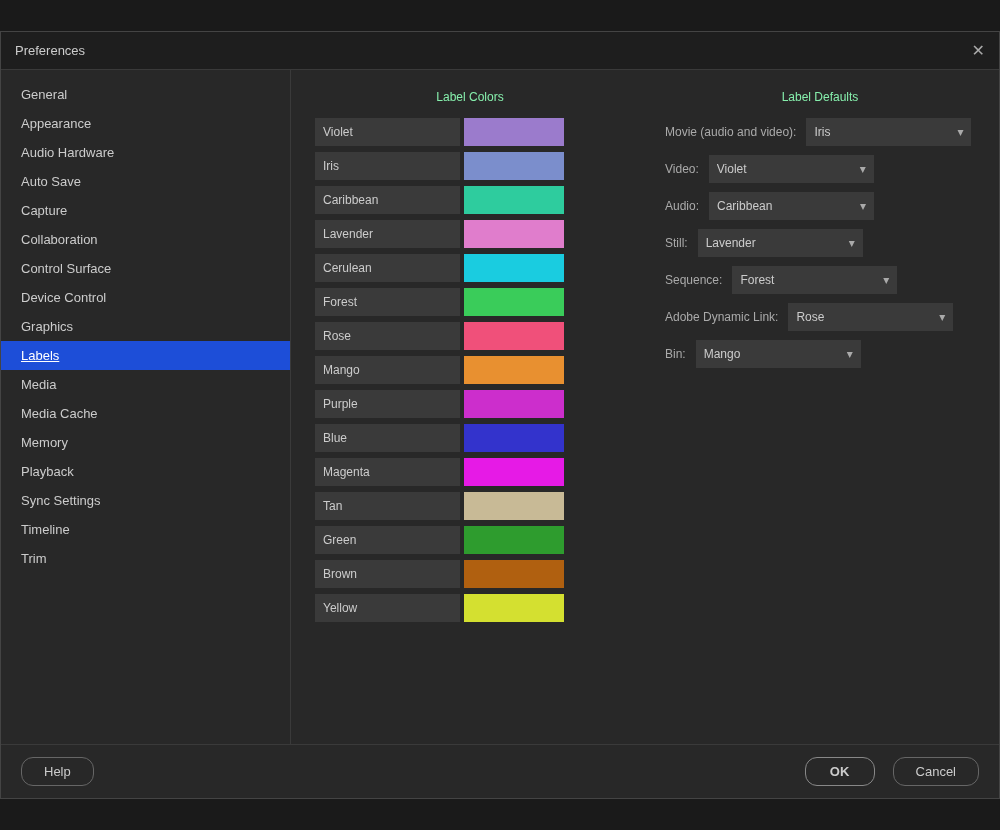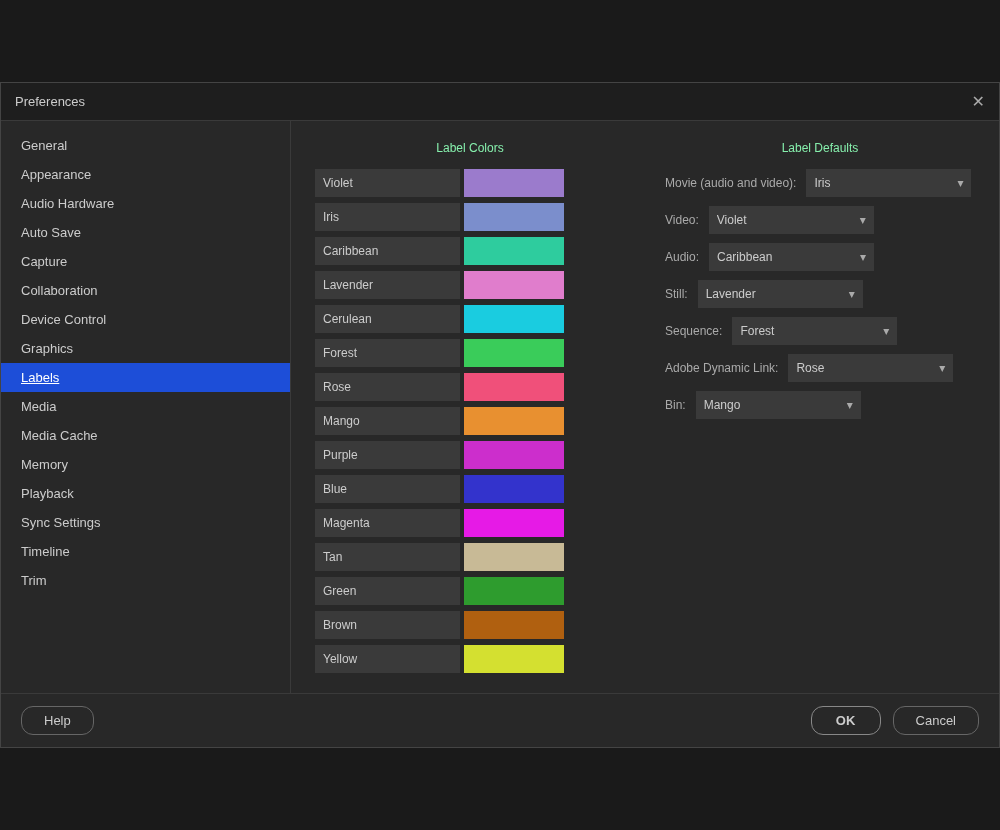--- a/index.html
+++ b/index.html
@@ -7,21 +7,21 @@
       background: #1a1a1a;
       display: flex;
       justify-content: center;
       align-items: center;
       width: 1000px;
       height: 830px;
       font-family: Arial, sans-serif;
     }
     .dialog {
       width: 1000px;
-      height: 666px;
+      height: 768px;
       background: #282828;
       border: 1px solid #444;
       display: flex;
       flex-direction: column;
     }
     .titlebar {
       background: #1e1e1e;
       height: 38px;
       display: flex;
       align-items: center;
@@ -150,21 +150,21 @@
       transform: translateY(-50%);
       color: #aaa;
       pointer-events: none;
       font-size: 12px;
     }
     .footer {
       display: flex;
       justify-content: flex-end;
       align-items: center;
       padding: 12px 20px;
-      gap: 12px;
+      gap: 18px;
       border-top: 1px solid #3a3a3a;
       flex-shrink: 0;
     }
     .footer-btn {
       background: transparent;
       border: 1px solid #666;
       color: #ccc;
       padding: 6px 22px;
       font-size: 13px;
       cursor: pointer;
@@ -189,20 +189,21 @@
   </div>
   <div class="content">
     <div class="sidebar">
 
     <div class="sidebar-item">General</div>
         <div class="sidebar-item">Appearance</div>
         <div class="sidebar-item">Audio Hardware</div>
         <div class="sidebar-item">Auto Save</div>
         <div class="sidebar-item">Capture</div>
         <div class="sidebar-item">Collaboration</div>
+        <div class="sidebar-item">Control Surface</div>
         <div class="sidebar-item">Device Control</div>
         <div class="sidebar-item">Graphics</div>
         <div class="sidebar-item active">Labels</div>
         <div class="sidebar-item">Media</div>
         <div class="sidebar-item">Media Cache</div>
         <div class="sidebar-item">Memory</div>
         <div class="sidebar-item">Playback</div>
         <div class="sidebar-item">Sync Settings</div>
         <div class="sidebar-item">Timeline</div>
         <div class="sidebar-item">Trim</div>

